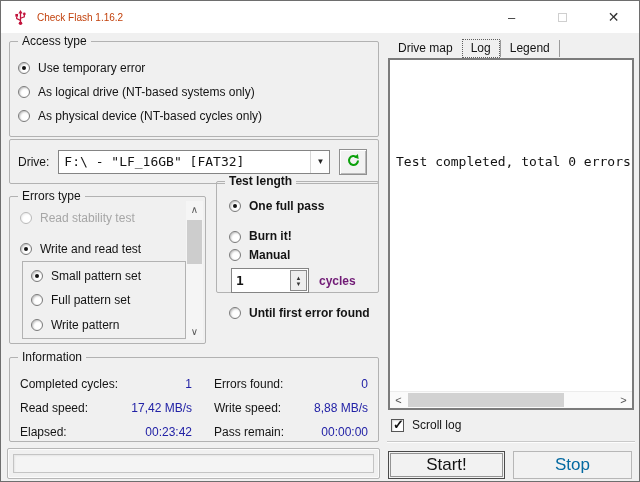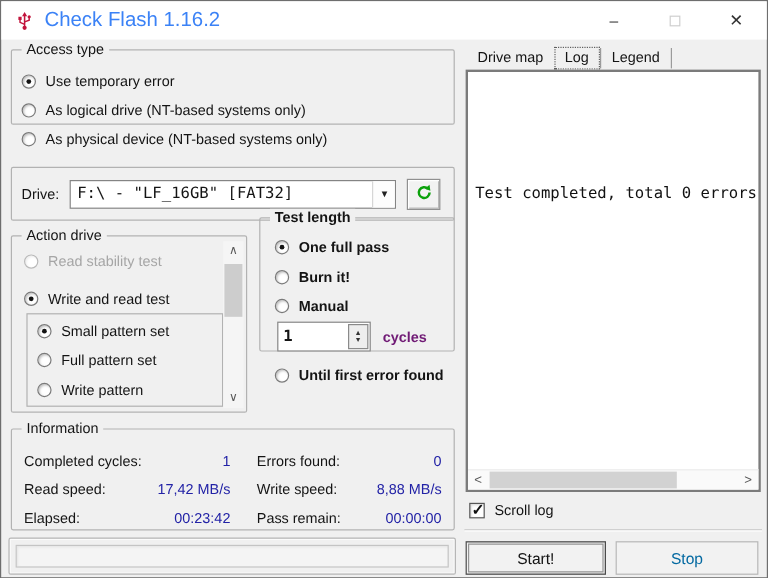--- a/index.html
+++ b/index.html
@@ -6,21 +6,21 @@
   * { box-sizing:border-box; }
   .window {
     position:relative; width:640px; height:482px;
     border:1px solid #6e6e6e; background:#f0f0f0;
     font-family:"Liberation Sans", sans-serif; font-size:12px; color:#141414;
     overflow:hidden;
   }
   
   .titlebar { position:absolute; top:0; left:0; right:0; height:32px; background:#ffffff; display:flex; align-items:center; }
   .app-icon { margin:0 8px 0 11px; display:flex; }
-  .title { font-size:17px; color:#3b82f6; }
+  .title { font-size:10px; color:#c2410c; }
   .wincontrols { margin-left:auto; display:flex; height:100%; }
   .wc { width:51px; height:100%; display:flex; align-items:center; justify-content:center; color:#333; font-size:13px; }
   .wc.close { font-size:14px; }
   .maxbox { width:9px; height:9px; border:1px solid #cfcfcf; display:inline-block; }
   
   .client { position:absolute; top:32px; left:0; right:0; bottom:0; }
   .group { position:absolute; border:1px solid #b2b2b2; border-radius:2px; }
   .gtitle { position:absolute; top:-8px; left:8px; background:#f0f0f0; padding:0 4px; line-height:14px; white-space:nowrap; }
   
   .rrow { display:flex; align-items:center; height:24px; padding-left:8px; }
@@ -69,24 +69,24 @@
   .logtext { position:absolute; left:0; right:0; top:0; bottom:17px; padding:8px 0 0 6px; overflow:hidden;
              font-family:"DejaVu Sans Mono", monospace; font-size:13px; line-height:17px; white-space:pre; color:#111; }
   .logline { height:17px; }
   .hscroll { position:absolute; left:0; right:0; bottom:0; height:17px; background:#fafafa; display:flex; border-top:1px solid #ececec; }
   .harrow { width:17px; text-align:center; line-height:16px; font-size:11px; color:#555; }
   .htrack { flex:1; position:relative; }
   .hthumb { position:absolute; left:1px; top:1px; bottom:1px; width:156px; background:#d2d2d2; }
   .etchline { position:absolute; left:386px; top:408px; width:248px; height:2px; border-top:1px solid #c9c9c9; border-bottom:1px solid #fdfdfd; }
   .scrolllogrow { position:absolute; left:390px; top:383px; display:flex; align-items:center; height:18px; }
   
-  .btn { position:absolute; top:418px; height:28px; display:flex; align-items:center; justify-content:center; font-size:13px; background:#f2f2f2; }
+  .btn { position:absolute; top:418px; height:28px; display:flex; align-items:center; justify-content:center; font-size:17px; background:#f2f2f2; }
   .btn.default { border:1px solid #4a4a4a; box-shadow:inset 0 0 0 1px #f2f2f2, inset 0 0 0 2px #949494; }
   .btn.disabled { border:1px solid #b7b7b7; color:#0369a1; }
-  .pos-access { left:8px; top:8px; width:370px; height:63px; padding-top:14px; }
+  .pos-access { left:8px; top:8px; width:370px; height:96px; padding-top:14px; }
   .pos-drive { left:8px; top:106px; width:370px; height:45px; }
   .pos-action { left:8px; top:163px; width:197px; height:148px; }
   .pos-testlen { left:215px; top:148px; width:163px; height:112px;font-weight:bold; }
   .pos-info { left:8px; top:324px; width:370px; height:85px; }
   .abs { position:absolute; }
 </style>
 </head>
 <body>
 
 <div class="window">
@@ -126,21 +126,21 @@
       <div class="rrow">
         <span class="radio sel"></span>
         <span>Use temporary error</span>
       </div>
       <div class="rrow">
         <span class="radio"></span>
         <span>As logical drive (NT-based systems only)</span>
       </div>
       <div class="rrow">
         <span class="radio"></span>
-        <span>As physical device (NT-based systems only)</span>
+        <span>As physical device (NT-based cycles only)</span>
       </div>
     </div>
 
     <div class="group pos-drive driveframe">
       <span>Drive:</span>
       <div class="combo">
         <span class="combo-text">F:\ - "LF_16GB" [FAT32]</span>
         <span class="combo-btn">
             <span>▼</span>
           </span>
@@ -149,21 +149,21 @@
         <span>
           <svg width="15" height="15" viewBox="0 0 16 16">
             <path d="M12.8 8a4.8 4.8 0 1 1-1.4-3.4" fill="none" stroke="#0ba10b" stroke-width="2.2"></path>
             <polygon points="12.7,1.1 13.5,6.3 8.6,4.6" fill="#0ba10b"></polygon>
           </svg>
         </span>
       </div>
     </div>
 
     <div class="group pos-action">
-      <span class="gtitle">Action drive</span>
+      <span class="gtitle">Errors type</span>
       <div class="rrow abs" style="left:2px; top:9px; width:170px;">
         <span class="radio dis"></span>
         <span class="dislbl">Read stability test</span>
       </div>
       <div class="rrow abs" style="left:2px; top:40px; width:170px;">
         <span class="radio sel"></span>
         <span>Write and read test</span>
       </div>
       <div class="subframe">
         <div class="rrow" style="height:25px; padding-top:3px;">
@@ -187,21 +187,21 @@
         <div class="sarrow">∨</div>
       </div>
     </div>
 
     <div class="group pos-testlen">
       <span class="gtitle">Test length</span>
       <div class="rrow abs" style="left:4px; top:12px; width:150px;">
         <span class="radio sel"></span>
         <span>One full pass</span>
       </div>
-      <div class="rrow abs" style="left:4px; top:37px; width:150px;">
+      <div class="rrow abs" style="left:4px; top:37px; width:150px;align-items:flex-end;">
         <span class="radio"></span>
         <span>Burn it!</span>
       </div>
       <div class="rrow abs" style="left:4px; top:61px; width:150px;">
         <span class="radio"></span>
         <span>Manual</span>
       </div>
       <div class="spinrow">
         <div class="spinedit">
           <span class="spinval">1</span>

